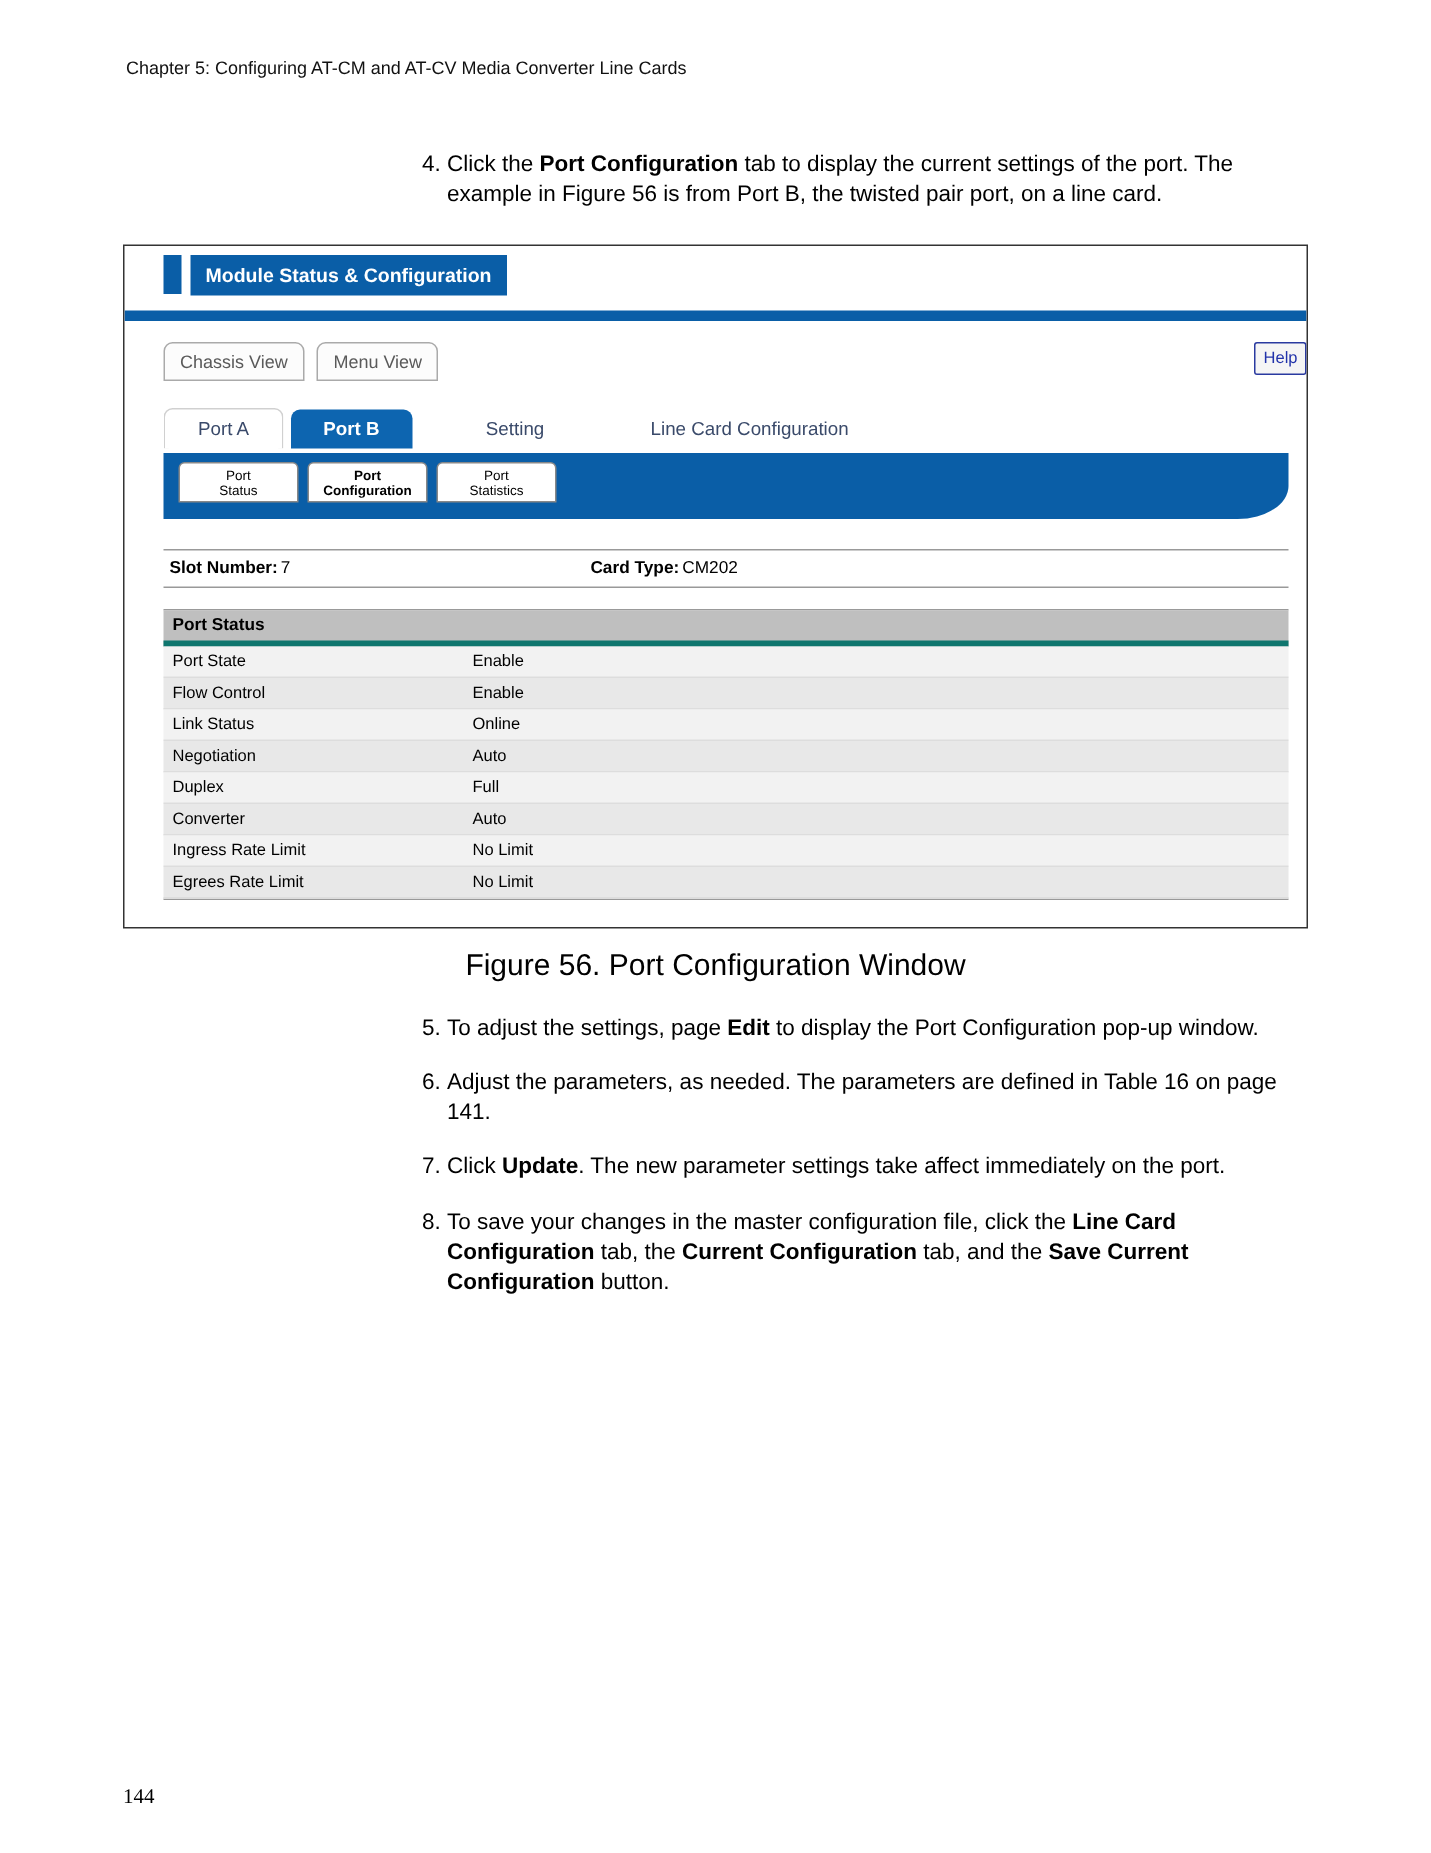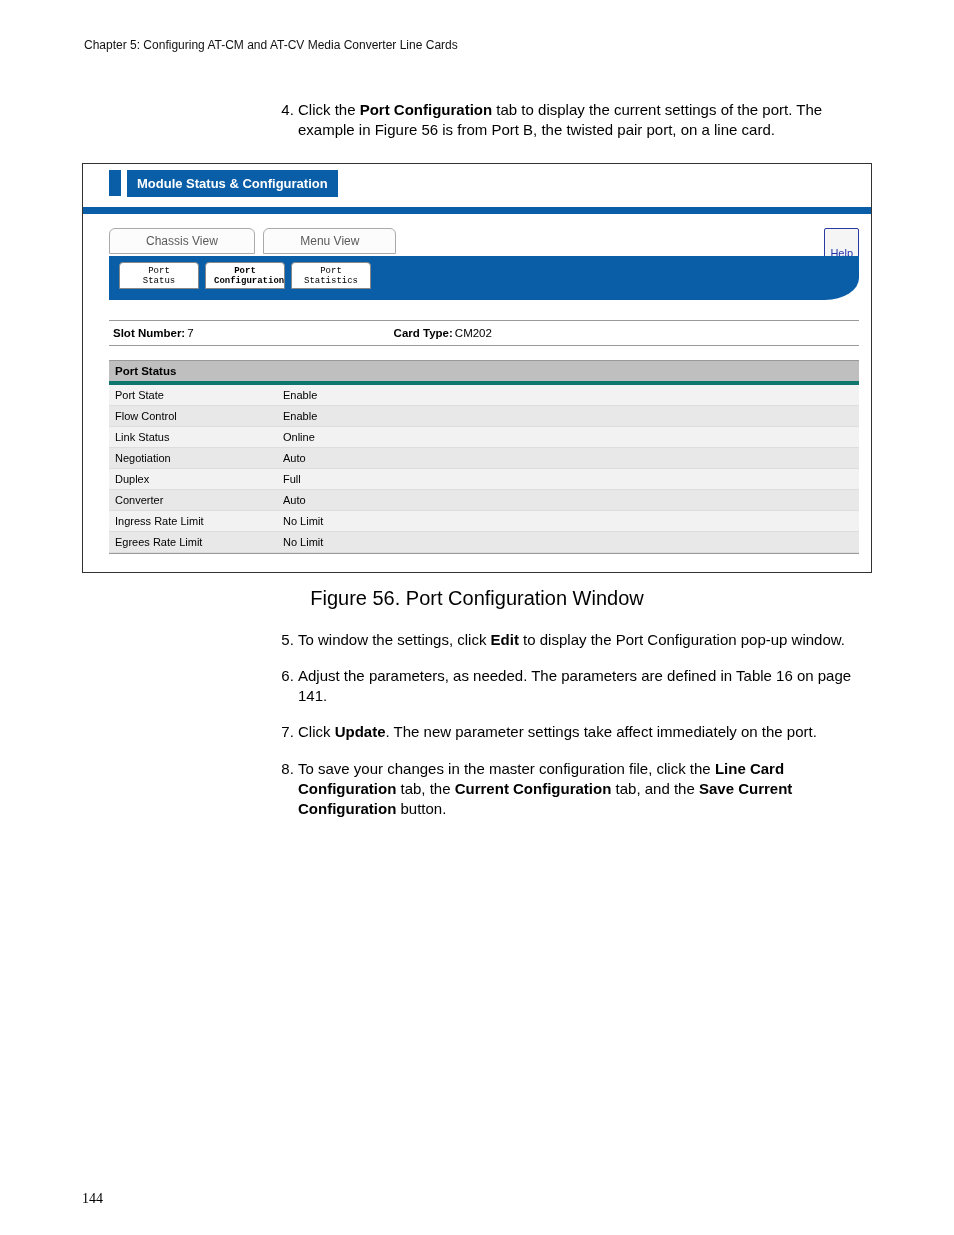--- a/index.html
+++ b/index.html
@@ -43,40 +43,40 @@
   background:var(--blue);min-width:190px;
 }
 .bluebar{
   margin:10px 0 0 0;height:7px;background:var(--blue);
 }
 
 .view-tabs-row{position:relative;margin:14px 0 0 26px;height:28px;}
 .view-tab{
   display:inline-block;border:1px solid #aaa;border-bottom:1px solid #aaa;
   border-top-left-radius:6px;border-top-right-radius:6px;
-  padding:5px 36px;font-size:12px;color:#5a5a5a;background:#fcfcfc;
+  padding:5px 10px;font-size:12px;color:#5a5a5a;background:#fcfcfc;
   margin-right:4px;vertical-align:bottom;
 }
 .help-btn{
-  position:absolute;right:12px;top:0;
+  position:absolute;right:0;top:0;
   border:1px solid #2a3aa0;background:#f5f5f5;color:#2233aa;
-  font-size:11px;padding:18px 5px;border-radius:2px;
+  font-size:11px;padding:4px 5px;border-radius:2px;
 }
 .port-tabs-row{margin:16px 0 0 26px;position:relative;height:30px;}
 .port-tab,.port-tab-active,.setting-tab,.lcc-tab{
   display:inline-block;font-size:12.5px;padding:6px 22px 6px 22px;
   border-top-left-radius:6px;border-top-right-radius:6px;
   vertical-align:bottom;
 }
 .port-tab{color:#3a4a6a;background:#fff;border:1px solid #d0d0d0;border-bottom:none;}
 .port-tab-active{color:#fff;background:var(--tab-blue);font-weight:bold;border:none;}
 .setting-tab,.lcc-tab{color:#3a4a6a;background:transparent;border:none;padding-top:7px;}
 .port-tabs-row .spacer{display:inline-block;width:18px;}
 
-.wedge-row{position:relative;margin:0 0 0 26px;height:50px;font-family:Liberation Mono, monospace;}
+.wedge-row{position:relative;margin:0 0 0 26px;height:50px;}
 .wedge{
   position:absolute;top:0;left:0;right:12px;height:44px;background:var(--blue);
   border-bottom-right-radius:34px 22px;
 }
 .sub-tabs{
   position:absolute;top:6px;left:10px;display:flex;gap:6px;
 }
 .sub-tab,.sub-tab-active{
   border:1px solid #888;border-bottom:1px solid #888;
   border-top-left-radius:4px;border-top-right-radius:4px;
@@ -100,21 +100,21 @@
 .status-hdr{
   background:var(--grey-head);font-weight:bold;font-size:11.5px;
   padding:4px 6px;border-bottom:4px solid #0f766e;
 }
 .status-row{
   display:flex;font-size:11px;padding:4px 6px;
   border-bottom:1px solid #ddd;
 }
 .status-row:nth-child(odd){background:var(--row-a);}
 .status-row:nth-child(even){background:var(--row-b);}
-.status-row .k{width:168px;}
+.status-row .k{width:200px;}
 .status-row .v{}
 
 .fig-caption{text-align:center;font-size:20px;margin:14px 0 20px 0;}
 
 .page-num{position:absolute;left:82px;bottom:28px;font-size:14px;font-family:Liberation Serif, serif;}
 .page-wrap{position:relative;min-height:1235px;}
 </style>
 </head>
 <body>
 <div class="page-wrap">
@@ -139,20 +139,28 @@
         <div class="title">Module Status &amp; Configuration</div>
       </div>
       <div class="bluebar"></div>
 
       <div class="view-tabs-row">
         <span class="view-tab">Chassis View</span>
         <span class="view-tab">Menu View</span>
         <span class="help-btn">Help</span>
       </div>
 
+      <div class="port-tabs-row">
+        <span class="port-tab">Port A</span>
+        <span class="port-tab-active">Port B</span>
+        <span class="spacer"></span>
+        <span class="setting-tab">Setting</span>
+        <span class="spacer"></span>
+        <span class="lcc-tab">Line Card Configuration</span>
+      </div>
 
       <div class="wedge-row">
         <div class="wedge"></div>
         <div class="sub-tabs">
           <div class="sub-tab">
             <span>Port</span>
             <span>Status</span>
           </div>
           <div class="sub-tab-active">
             <span>Port</span>
@@ -216,21 +224,21 @@
       </div>
 
     </div>
   </div>
   <div class="fig-caption">Figure 56. Port Configuration Window</div>
 </div>
 
 <div class="instr-block">
   <ol start="5">
     <li>
-      <span>To window the settings, click </span><b>Edit</b><span> to display the Port Configuration pop-up window.</span>
+      <span>To adjust the settings, page </span><b>Edit</b><span> to display the Port Configuration pop-up window.</span>
     </li>
     <li>
       <span>Adjust the parameters, as needed. The parameters are defined in Table 16 on page 141.</span>
     </li>
     <li>
       <span>Click </span><b>Update</b><span>. The new parameter settings take affect immediately on the port.</span>
     </li>
     <li>
       <span>To save your changes in the master configuration file, click the </span><b>Line Card Configuration</b><span> tab, the </span><b>Current Configuration</b><span> tab, and the </span><b>Save Current Configuration</b><span> button.</span>
     </li>

